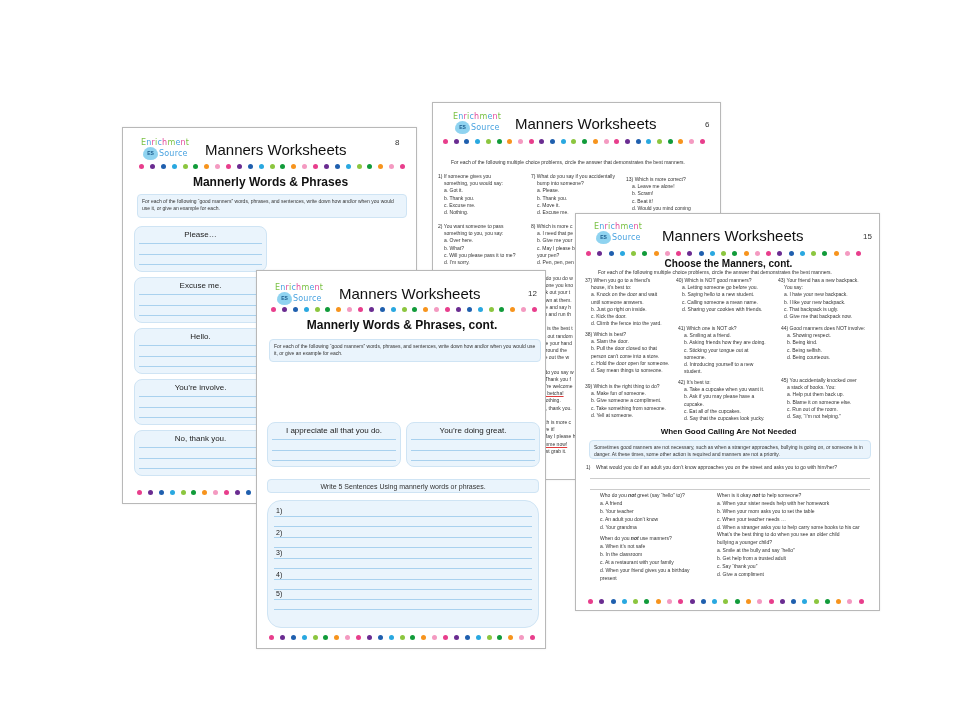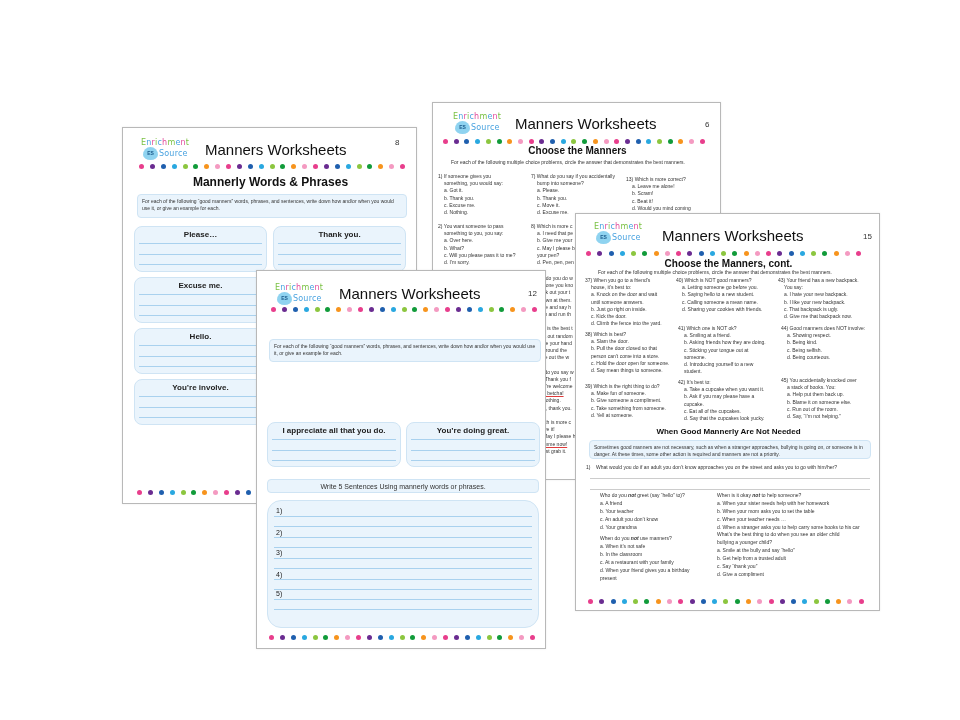--- a/index.html
+++ b/index.html
@@ -28,21 +28,21 @@
   .dots { position: absolute; display: flex; gap: 0; justify-content: space-between; }
   .dot { width: 5px; height: 5px; border-radius: 50%; }
   .heading { position: absolute; font-weight: bold; color: #111; white-space: nowrap; text-align: center; }
   .instr {
     position: absolute; background: #eaf4fc; border: 1px solid #cfe4f4; border-radius: 4px;
     font-size: 5px; line-height: 7px; color: #333; padding: 3px 4px;
   }
   .box {
     position: absolute; background: #eaf4fc; border: 1px solid #cfe4f4; border-radius: 8px;
   }
-  .box .lbl { text-align: center; font-size: 8px; color: #222; margin-top: 3px; font-weight: bold; }
+  .box .lbl { text-align: center; font-size: 8px; color: #222; margin-top: 3px; }
   .box .ln { position: absolute; left: 4px; right: 4px; height: 0; border-top: 1px solid #a9d1ee; }
   .q { position: absolute; font-size: 5px; line-height: 7.2px; color: #333; white-space: pre; }
   .q .a { padding-left: 6px; }
   .sentbox { position: absolute; background: #eaf4fc; border: 1px solid #cfe4f4; border-radius: 14px; }
   .sentbox .num { position: absolute; left: 8px; font-size: 7px; color: #222; }
   .sentbox .ln { position: absolute; left: 6px; right: 6px; border-top: 1px solid #a9d1ee; }
   .hr { position: absolute; border-top: 1px solid #cccccc; }
   .underline-red { text-decoration: underline; text-decoration-color: #e03a3a; }
 </style>
 </head>
@@ -85,41 +85,41 @@
     </div>
   <div class="heading" style="left:0; width:295px; top:47px; font-size:12px;">Mannerly Words &amp; Phrases</div>
   <div class="instr" style="left:14px; top:66px; width:270px; height:24px;">For each of the following “good manners” words, phrases, and sentences, write down how and/or when you would use it, or give an example for each.</div>
 
   <div class="box" style="left:11px; top:98px; width:133px; height:46px;">
       <div class="lbl">Please…</div>
       <div class="ln" style="top:16px"></div>
       <div class="ln" style="top:27px"></div>
       <div class="ln" style="top:37px"></div>
     </div>
-  <div class="box" style="left:150px; top:98px; width:133px; height:46px;">
-      <div class="lbl">Thank you.</div>
-      <div class="ln" style="top:16px"></div>
-      <div class="ln" style="top:27px"></div>
-      <div class="ln" style="top:37px"></div>
-    </div>
 
   <div class="box" style="left:11px; top:200px; width:133px; height:46px;">
       <div class="lbl">Hello.</div>
       <div class="ln" style="top:16px"></div>
       <div class="ln" style="top:27px"></div>
       <div class="ln" style="top:37px"></div>
     </div>
   <div class="box" style="left:11px; top:149px; width:133px; height:46px;">
       <div class="lbl">Excuse me.</div>
       <div class="ln" style="top:16px"></div>
       <div class="ln" style="top:27px"></div>
       <div class="ln" style="top:37px"></div>
     </div>
   <div class="box" style="left:11px; top:251px; width:133px; height:46px;">
       <div class="lbl">You’re involve.</div>
+      <div class="ln" style="top:16px"></div>
+      <div class="ln" style="top:27px"></div>
+      <div class="ln" style="top:37px"></div>
+    </div>
+  <div class="box" style="left:11px; top:302px; width:133px; height:46px;">
+      <div class="lbl">No, thank you.</div>
       <div class="ln" style="top:16px"></div>
       <div class="ln" style="top:27px"></div>
       <div class="ln" style="top:37px"></div>
     </div>
 
   <div class="box" style="left:150px; top:149px; width:133px; height:46px;"></div>
   <div class="box" style="left:150px; top:200px; width:133px; height:46px;"></div>
   <div class="box" style="left:150px; top:251px; width:133px; height:46px;"></div>
   <div class="box" style="left:150px; top:302px; width:133px; height:46px;"></div>
 
@@ -180,21 +180,20 @@
       <span class="dot" style="background: rgb(232, 62, 140);"></span>
       <span class="dot" style="background: rgb(106, 44, 145);"></span>
       <span class="dot" style="background: rgb(31, 95, 174);"></span>
       <span class="dot" style="background: rgb(41, 168, 224);"></span>
       <span class="dot" style="background: rgb(140, 198, 63);"></span>
       <span class="dot" style="background: rgb(17, 155, 58);"></span>
       <span class="dot" style="background: rgb(247, 148, 29);"></span>
       <span class="dot" style="background: rgb(244, 154, 193);"></span>
       <span class="dot" style="background: rgb(232, 62, 140);"></span>
     </div>
-  <div class="heading" style="left:0; width:289px; top:42px; font-size:10px;">Choose the Manners</div>
   <div class="q" style="left:18px; top:56px;">For each of the following multiple choice problems, circle the answer that demonstrates the best manners.</div>
 
   <div class="q" style="left:5px; top:70px;"><div><span>1)</span> <span>If someone gives you</span></div><div class="a">something, you would say:</div><div class="a">a. Got it.</div><div class="a">b. Thank you.</div><div class="a">c. Excuse me.</div><div class="a">d. Nothing.</div></div>
   <div class="q" style="left:98px; top:70px;"><div><span>7)</span> <span>What do you say if you accidentally</span></div><div class="a">bump into someone?</div><div class="a">a. Please.</div><div class="a">b. Thank you.</div><div class="a">c. Move it.</div><div class="a">d. Excuse me.</div></div>
   <div class="q" style="left:193px; top:73px;"><div><span>13)</span> <span>Which is more correct?</span></div><div class="a">a. Leave me alone!</div><div class="a">b. Scram!</div><div class="a">c. Beat it!</div><div class="a">d. Would you mind coming</div><div class="a">back later?</div></div>
 
   <div class="q" style="left:5px; top:120px;"><div><span>2)</span> <span>You want someone to pass</span></div><div class="a">something to you, you say:</div><div class="a">a. Over here.</div><div class="a">b. What?</div><div class="a">c. Will you please pass it to me?</div><div class="a">d. I’m sorry.</div></div>
   <div class="q" style="left:98px; top:120px;"><div><span>8)</span> <span>Which is more c</span></div><div class="a">a. I need that pe</div><div class="a">b. Give me your</div><div class="a">c. May I please b</div><div class="a">your pen?</div><div class="a">d. Pen, pen, pen</div></div>
 
   <div class="q" style="left:110px; top:172px;" id="p13partial"><div>t do you do w</div><div>eone you kno</div><div>ck out your t</div><div>own at them.</div><div>ile and say h</div><div>m and run th</div><div>&nbsp;</div><div>h is the best t</div><div>rt out random</div><div>se your hand</div><div>around the</div><div>re out the w</div><div>&nbsp;</div><div> do you say w</div><div>“Thank you f</div><div>u’re welcome</div><div class="underline-red">u betcha!</div><div>nothing.</div><div>e, thank you.</div><div>&nbsp;</div><div>ich is more c</div><div>ive it!</div><div>May I please h</div><div class="underline-red">imme now!</div><div>ust grab it.</div></div>
@@ -255,20 +254,21 @@
       <span class="dot" style="background: rgb(232, 62, 140);"></span>
       <span class="dot" style="background: rgb(106, 44, 145);"></span>
       <span class="dot" style="background: rgb(31, 95, 174);"></span>
       <span class="dot" style="background: rgb(41, 168, 224);"></span>
       <span class="dot" style="background: rgb(140, 198, 63);"></span>
       <span class="dot" style="background: rgb(17, 155, 58);"></span>
       <span class="dot" style="background: rgb(247, 148, 29);"></span>
       <span class="dot" style="background: rgb(244, 154, 193);"></span>
       <span class="dot" style="background: rgb(232, 62, 140);"></span>
     </div>
+  <div class="heading" style="left:0; width:290px; top:47px; font-size:12px;">Mannerly Words &amp; Phrases, cont.</div>
   <div class="instr" style="left:12px; top:68px; width:272px; height:23px;">For each of the following “good manners” words, phrases, and sentences, write down how and/or when you would use it, or give an example for each.</div>
 
   <div class="box" style="left:10px; top:151px; width:134px; height:45px;">
       <div class="lbl">I appreciate all that you do.</div>
       <div class="ln" style="top:16px"></div>
       <div class="ln" style="top:27px"></div>
       <div class="ln" style="top:37px"></div>
     </div>
   <div class="box" style="left:149px; top:151px; width:134px; height:45px;">
       <div class="lbl">You’re doing great.</div>
@@ -365,21 +365,21 @@
   <div class="q" id="p15q0" style="left:9px; top:63px;"><div>37) When you go to a friend’s</div><div class="a">house, it’s best to:</div><div class="a">a. Knock on the door and wait</div><div class="a">until someone answers.</div><div class="a">b. Just go right on inside.</div><div class="a">c. Kick the door.</div><div class="a">d. Climb the fence into the yard.</div></div>
   <div class="q" id="p15q1" style="left:100px; top:63px;"><div>40) Which is NOT good manners?</div><div class="a">a. Letting someone go before you.</div><div class="a">b. Saying hello to a new student.</div><div class="a">c. Calling someone a mean name.</div><div class="a">d. Sharing your cookies with friends.</div></div>
   <div class="q" id="p15q2" style="left:202px; top:63px;"><div>43) Your friend has a new backpack.</div><div class="a">You say:</div><div class="a">a. I hate your new backpack.</div><div class="a">b. I like your new backpack.</div><div class="a">c. That backpack is ugly.</div><div class="a">d. Give me that backpack now.</div></div>
   <div class="q" id="p15q3" style="left:9px; top:117px;"><div>38) Which is best?</div><div class="a">a. Slam the door.</div><div class="a">b. Pull the door closed so that</div><div class="a">person can’t come into a store.</div><div class="a">c. Hold the door open for someone.</div><div class="a">d. Say mean things to someone.</div></div>
   <div class="q" id="p15q4" style="left:102px; top:111px;"><div>41) Which one is NOT ok?</div><div class="a">a. Smiling at a friend.</div><div class="a">b. Asking friends how they are doing.</div><div class="a">c. Sticking your tongue out at</div><div class="a">someone.</div><div class="a">d. Introducing yourself to a new</div><div class="a">student.</div></div>
   <div class="q" id="p15q5" style="left:205px; top:111px;"><div>44) Good manners does NOT involve:</div><div class="a">a. Showing respect.</div><div class="a">b. Being kind.</div><div class="a">c. Being selfish.</div><div class="a">d. Being courteous.</div></div>
   <div class="q" id="p15q6" style="left:9px; top:169px;"><div>39) Which is the right thing to do?</div><div class="a">a. Make fun of someone.</div><div class="a">b. Give someone a compliment.</div><div class="a">c. Take something from someone.</div><div class="a">d. Yell at someone.</div></div>
   <div class="q" id="p15q7" style="left:102px; top:165px;"><div>42) It’s best to:</div><div class="a">a. Take a cupcake when you want it.</div><div class="a">b. Ask if you may please have a</div><div class="a">cupcake.</div><div class="a">c. Eat all of the cupcakes.</div><div class="a">d. Say that the cupcakes look yucky.</div></div>
   <div class="q" id="p15q8" style="left:205px; top:163px;"><div>45) You accidentally knocked over</div><div class="a">a stack of books. You:</div><div class="a">a. Help put them back up.</div><div class="a">b. Blame it on someone else.</div><div class="a">c. Run out of the room.</div><div class="a">d. Say, “I’m not helping.”</div></div>
 
-  <div class="heading" style="left:0; width:305px; top:213px; font-size:8px;">When Good Mannerly Are Not Needed</div>
+  <div class="heading" style="left:0; width:305px; top:213px; font-size:8px;">When Good Calling Are Not Needed</div>
   <div class="instr" style="left:13px; top:226px; width:282px; height:19px;">Sometimes good manners are not necessary, such as when a stranger approaches, bullying is going on, or someone is in danger.  At these times, some other action is required and manners are not a priority.</div>
   <div class="q" style="left:10px; top:250px;"><span>1)</span>    <span>What would you do if an adult you don’t know approaches you on the street and asks you to go with him/her?</span></div>
   <div class="hr" style="left:14px; top:264px; width:280px;"></div>
   <div class="hr" style="left:14px; top:275px; width:280px;"></div>
 
   <div class="q" id="p15mc0" style="left:24px; top:277px; line-height:8px;"><div>Who do you <b style="font-style: italic;">not</b> greet (say “hello” to)?</div><div>a. A friend</div><div>b. Your teacher</div><div>c. An adult you don’t know</div><div>d. Your grandma</div></div>
   <div class="q" id="p15mc1" style="left:141px; top:277px; line-height:8px;"><div>When is it okay <b style="font-style: italic;">not</b> to help someone?</div><div>a. When your sister needs help with her homework</div><div>b. When your mom asks you to set the table</div><div>c. When your teacher needs …</div><div>d. When a stranger asks you to help carry some books to his car</div></div>
   <div class="q" id="p15mc2" style="left:24px; top:320px; line-height:8px;"><div>When do you <b style="font-style: italic;">not</b> use manners?</div><div>a. When it’s not safe</div><div>b. In the classroom</div><div>c. At a restaurant with your family</div><div>d. When your friend gives you a birthday</div><div>present</div></div>
   <div class="q" id="p15mc3" style="left:141px; top:316px; line-height:8px;"><div>What’s the best thing to do when you see an older child</div><div>bullying a younger child?</div><div>a. Smile at the bully and say “hello”</div><div>b. Get help from a trusted adult</div><div>c. Say “thank you”</div><div>d. Give a compliment</div></div>
 

